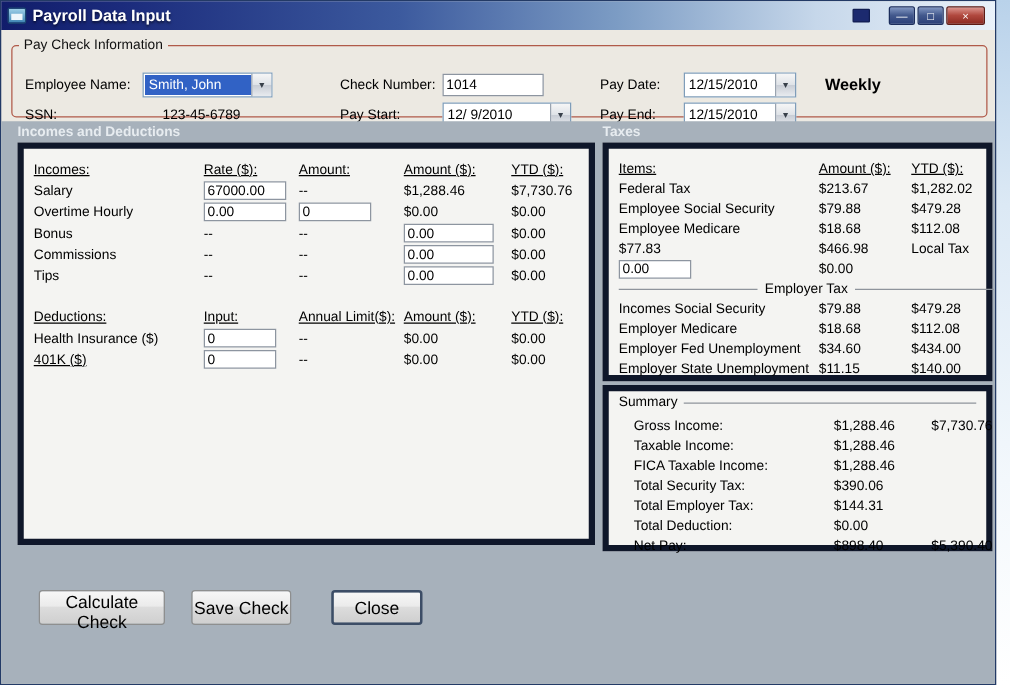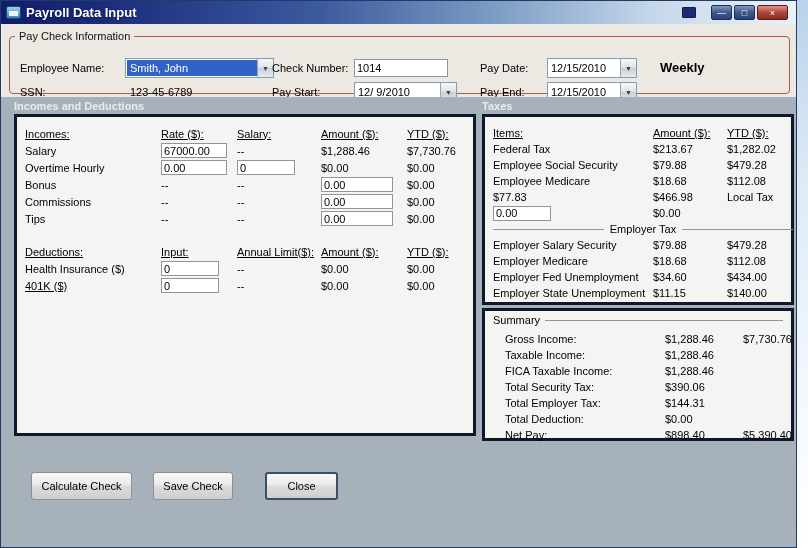--- a/index.html
+++ b/index.html
@@ -78,38 +78,38 @@
     background: linear-gradient(180deg, #f6f6f6, #dfe3e8 48%, #c9ced6 52%, #e8ebef);
     border-left: 1px solid #9aa4b0; cursor: pointer;
   }
   .combo .cbtn::after { content: "▼"; font-size: 7px; color: #38404a; }
   
   .lower {
     position: absolute; left: 0; top: 96px; width: 795px; height: 450px;
     background: #a7b1bb;
   }
   .section-title { position: absolute; color: #e7ecf0; font-weight: bold; }
-  .panel { position: absolute; background: #f4f4f2; border: 3px solid #0f172a; }
+  .panel { position: absolute; background: #f4f4f2; border: 5px solid #0f172a; }
   .grid { position: absolute; display: grid; align-items: center; }
   .inc-grid { left: 8px; top: 8px; grid-template-columns: 136px 76px 84px 86px 64px; grid-auto-rows: 17px; }
   .ded-grid { left: 8px; top: 126px; grid-template-columns: 136px 76px 84px 86px 64px; grid-auto-rows: 17px; }
   .tax-grid { left: 8px; top: 8px; grid-template-columns: 160px 74px 66px; grid-auto-rows: 16px; }
   .sum-grid { left: 20px; top: 20px; grid-template-columns: 160px 78px 60px; grid-auto-rows: 16px; }
   .cell { white-space: nowrap; }
   .head { text-decoration: underline; }
   .u { text-decoration: underline; }
   .w66 { width: 66px; } .w58 { width: 58px; } .w72 { width: 72px; }
   .emp-sep { grid-column: 1 / -1; display: flex; align-items: center; gap: 6px; height: 20px; }
   .emp-sep::before, .emp-sep::after { content: ""; flex: 1; height: 1px; background: #8e949c; }
   .sum-head { position: absolute; left: 8px; top: 3px; right: 8px; display: flex; align-items: center; gap: 5px; }
   .sum-head::after { content: ""; flex: 1; height: 1px; background: #8e949c; }
   
   .btn {
     position: absolute; height: 28px;
-    font-family: "Liberation Sans", sans-serif; font-size: 11px;
+    font-family: "Liberation Sans", sans-serif; font-size: 14px;
     background: linear-gradient(180deg, #f7f7f7, #ebebeb 45%, #dcdcdc 50%, #cfcfcf);
     border: 1px solid #8e8f8f; border-radius: 3px; cursor: pointer;
   }
   .btn.default { border: 2px solid #3c4d66; }
 </style>
 </head>
 <body>
 
 <div class="window">
 
@@ -121,27 +121,27 @@
       <button class="wbtn">—</button>
       <button class="wbtn">□</button>
       <button class="wbtn close">×</button>
     </div>
   </div>
 
   <fieldset class="paycheck">
     <legend>Pay Check Information</legend>
 
     <span class="lbl" style="left:10px;top:20px">Employee Name:</span>
-    <div class="combo" style="left:115px;top:16px;width:149px">
+    <div class="combo" style="left:104px;top:16px;width:104px">
       <span class="ctxt sel">Smith, John</span>
       <span class="cbtn"></span>
     </div>
 
     <span class="lbl" style="left:262px;top:20px">Check Number:</span>
-    <input class="tbx abs" style="left: 344px; top: 17px; width: 94px;" value="1014">
+    <input class="tbx abs" style="left: 344px; top: 17px; width: 81px;" value="1014">
 
     <span class="lbl" style="left:470px;top:20px">Pay Date:</span>
     <div class="combo" style="left:537px;top:16px;width:90px">
       <span class="ctxt">12/15/2010</span>
       <span class="cbtn"></span>
     </div>
 
     <span class="weekly" style="left:650px;top:18px">Weekly</span>
 
     <span class="lbl" style="left:10px;top:44px">SSN:</span>
@@ -162,21 +162,21 @@
 
   <div class="lower">
     <span class="section-title" style="left:13px;top:3px">Incomes and Deductions</span>
     <span class="section-title" style="left:481px;top:3px">Taxes</span>
 
     <div class="panel" style="left:13px;top:17px;width:462px;height:322px">
 
       <div class="grid inc-grid">
         <span class="cell head">Incomes:</span>
         <span class="cell head">Rate ($):</span>
-        <span class="cell head">Salary:</span>
+        <span class="cell head">Amount:</span>
         <span class="cell head">Amount ($):</span>
         <span class="cell head">YTD ($):</span>
 
         <span class="cell">Salary</span>
         <input class="tbx w66" value="67000.00" style="">
         <span class="cell">--</span>
         <span class="cell">$1,288.46</span>
         <span class="cell">$7,730.76</span>
 
         <span class="cell">Overtime Hourly</span>
@@ -247,21 +247,21 @@
         <span class="cell">$466.98</span>
 
         <span class="cell">Local Tax</span>
         <input class="tbx w58" value="0.00" style="">
         <span class="cell">$0.00</span>
 
         <div class="emp-sep">
           <span>Employer Tax</span>
         </div>
 
-        <span class="cell">Employer Salary Security</span>
+        <span class="cell">Incomes Social Security</span>
         <span class="cell">$79.88</span>
         <span class="cell">$479.28</span>
 
         <span class="cell">Employer Medicare</span>
         <span class="cell">$18.68</span>
         <span class="cell">$112.08</span>
 
         <span class="cell">Employer Fed Unemployment</span>
         <span class="cell">$34.60</span>
         <span class="cell">$434.00</span>

